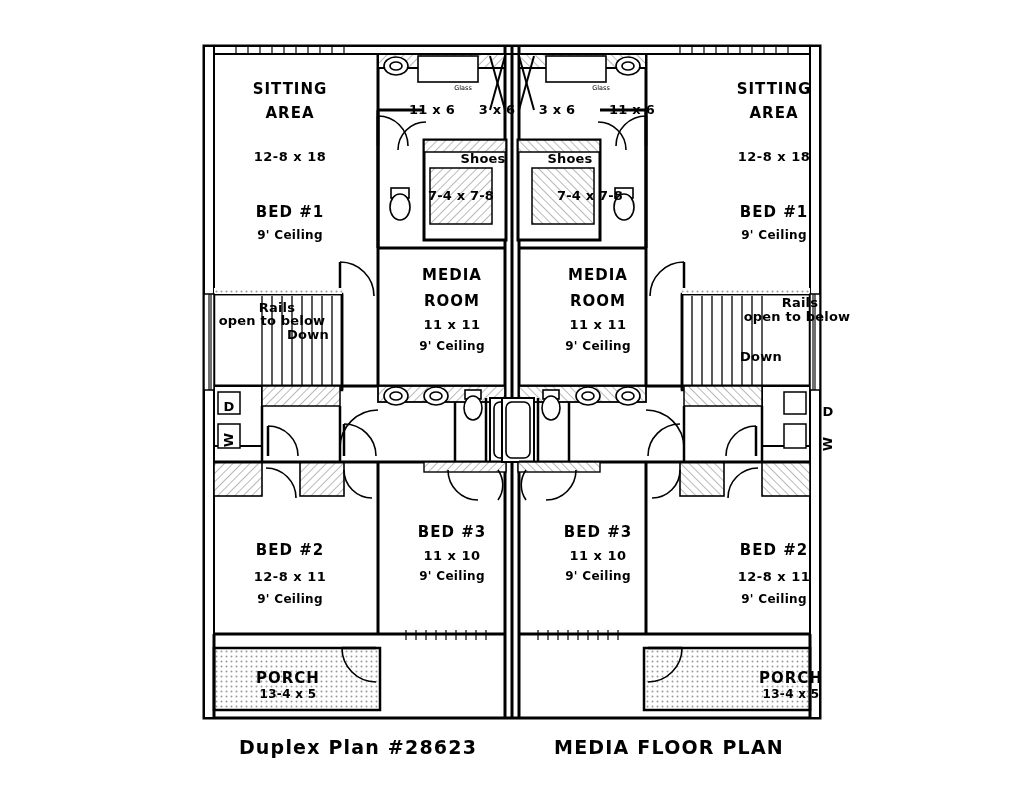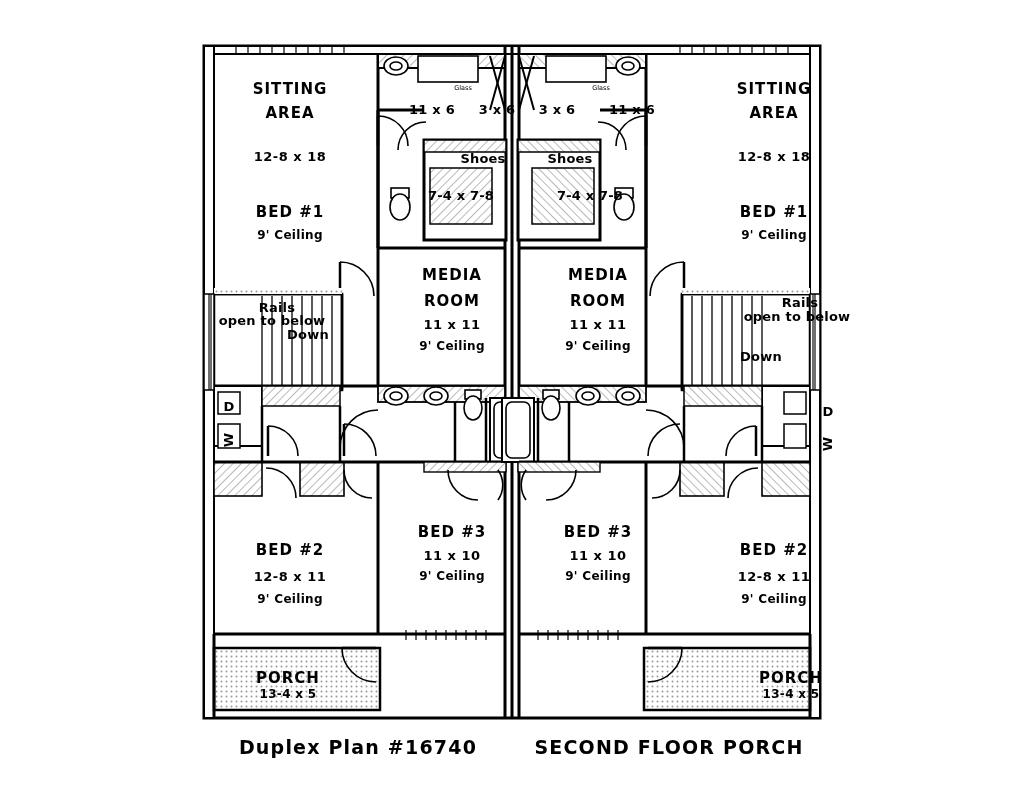--- a/index.html
+++ b/index.html
@@ -350,14 +350,14 @@
 <div class="lbl room-dim" style="left:774px;top:577px;">12-8 x 11</div>
 <div class="lbl ceil" style="left:774px;top:600px;">9' Ceiling</div>
 
 <div class="lbl room-name" style="left:598px;top:533px;">BED #3</div>
 <div class="lbl room-dim" style="left:598px;top:556px;">11 x 10</div>
 <div class="lbl ceil" style="left:598px;top:577px;">9' Ceiling</div>
 
 <div class="lbl room-name" style="left:791px;top:679px;">PORCH</div>
 <div class="lbl ceil" style="left:791px;top:695px;">13-4 x 5</div>
 
-<div class="lbl title" style="left:358px;top:748px;">Duplex Plan #16740</div>
-<div class="lbl title" style="left:669px;top:748px;">SECOND FLOOR PORCH</div>
+<div class="lbl title" style="left:358px;top:748px;">Duplex Plan #28623</div>
+<div class="lbl title" style="left:669px;top:748px;">MEDIA FLOOR PLAN</div>
 
 </body></html>

